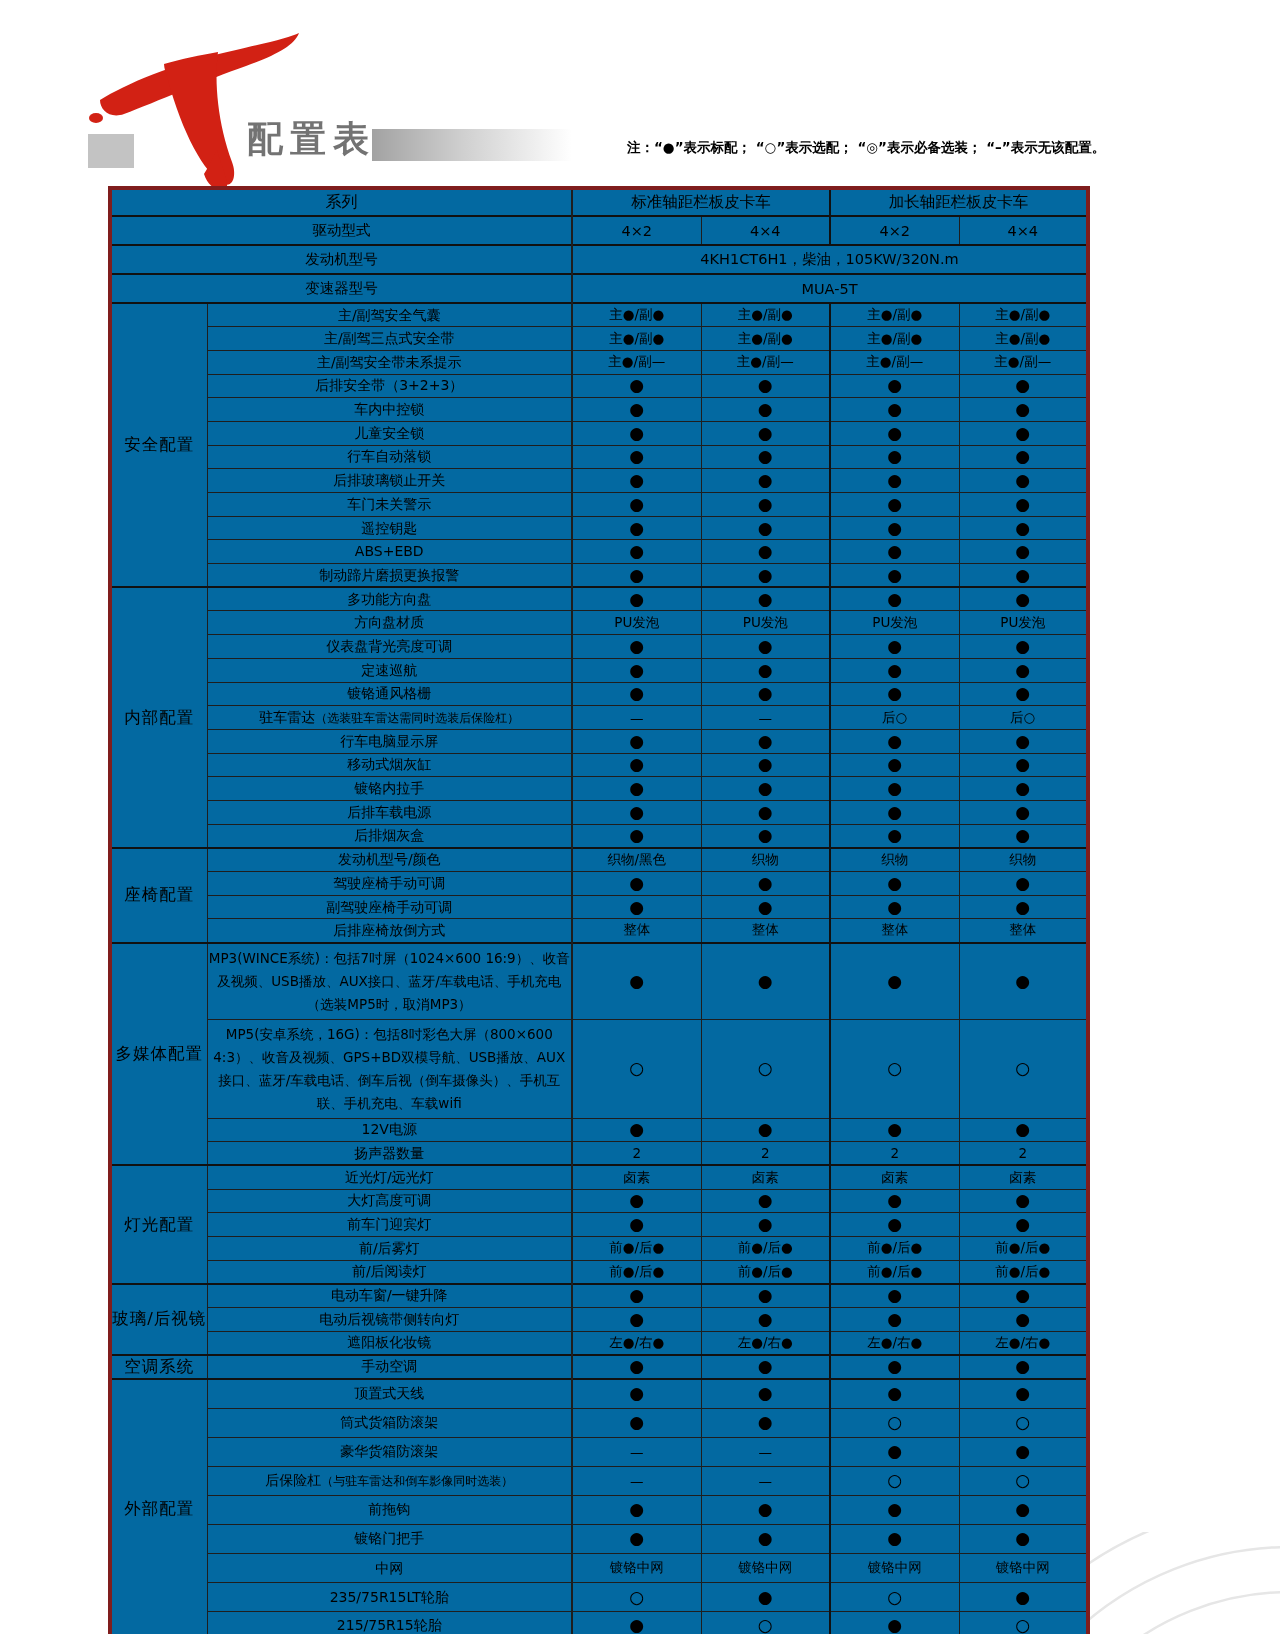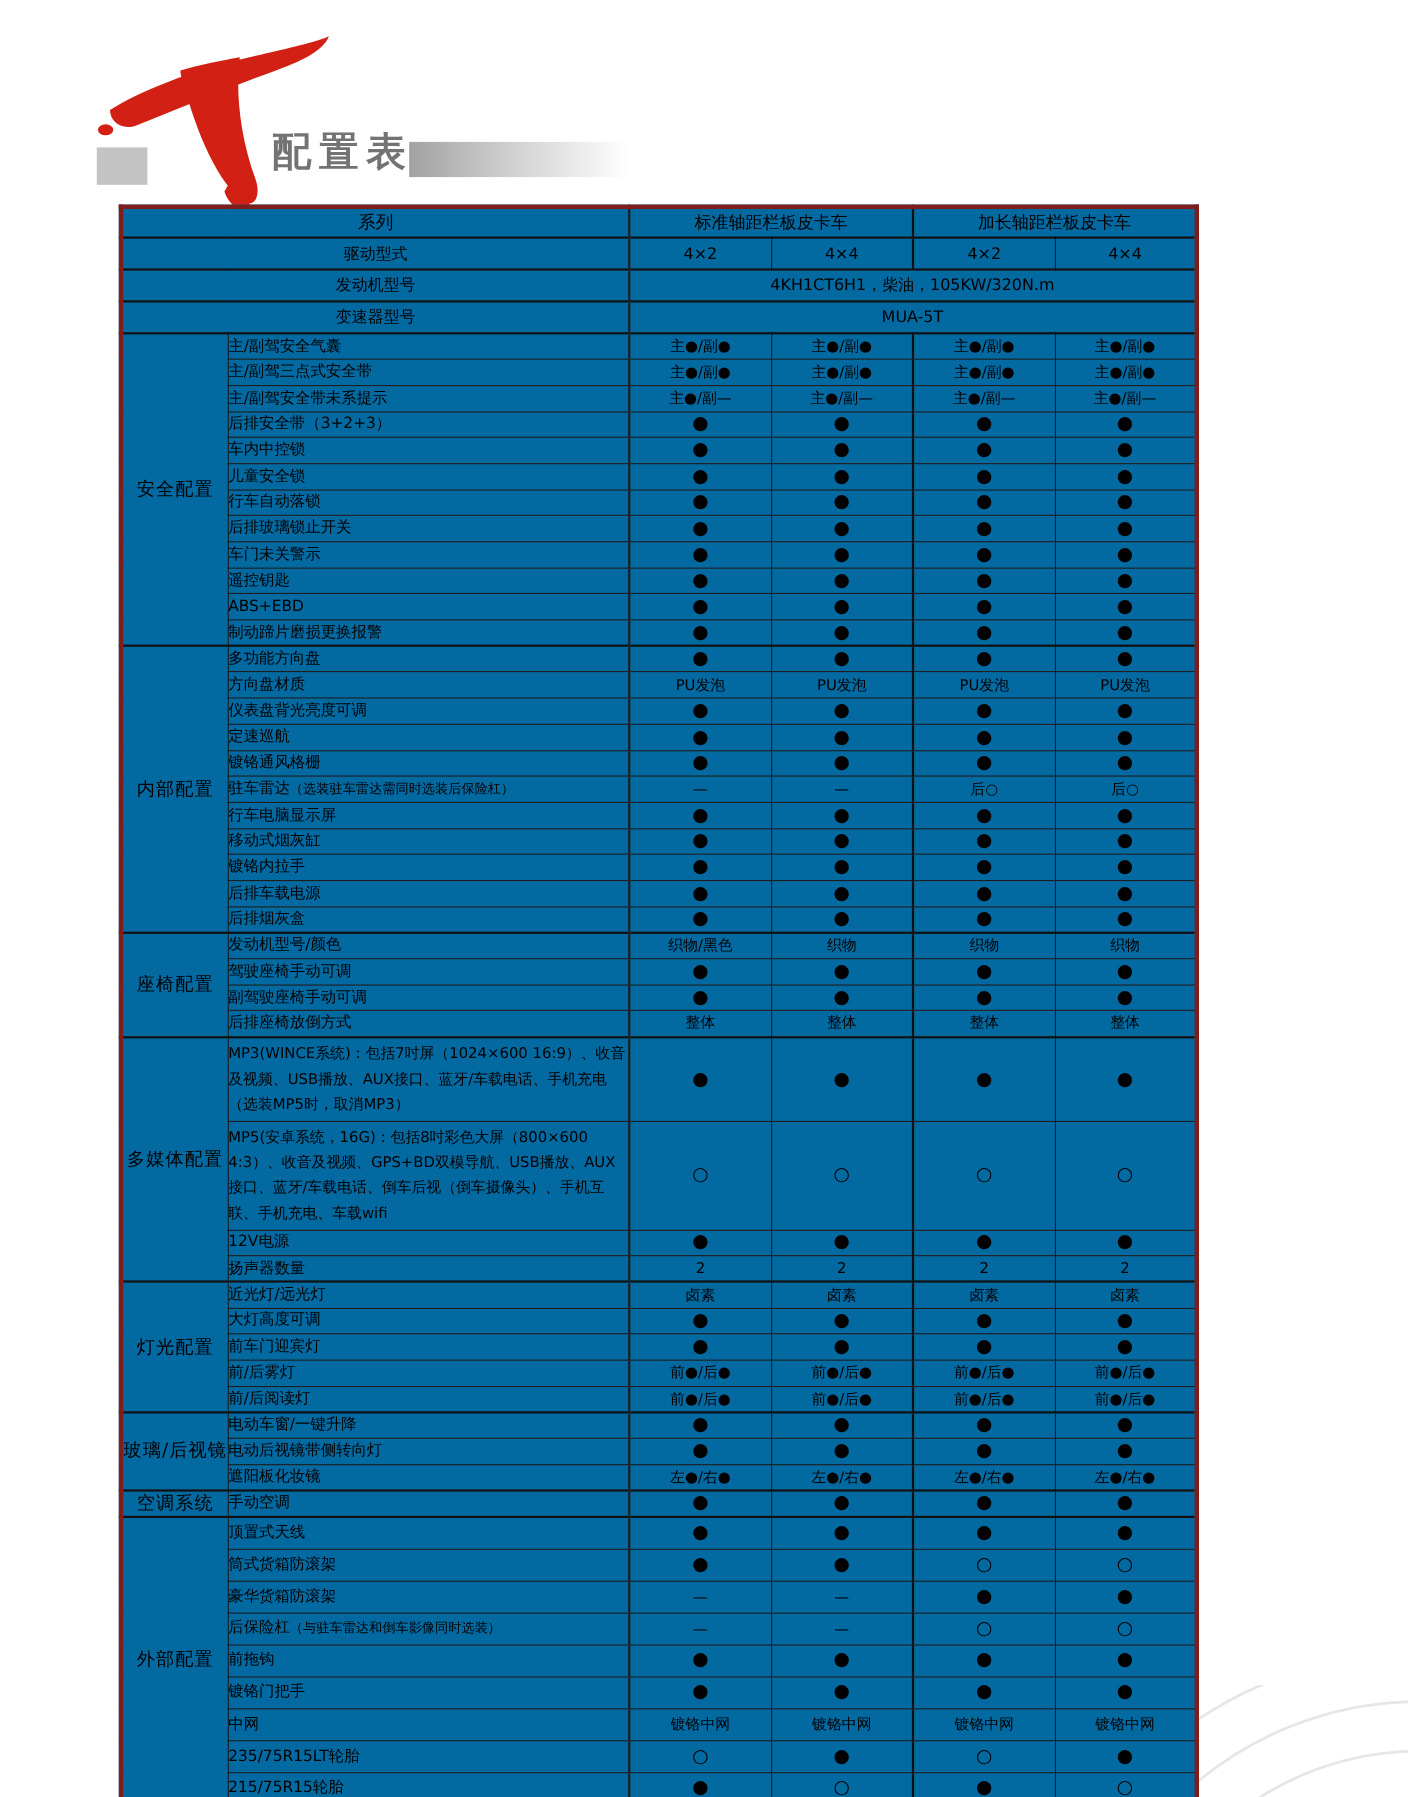--- a/index.html
+++ b/index.html
@@ -50,21 +50,21 @@
   .h-series{font-size:16px;font-weight:700;text-align:center;border-right-width:2px !important;}
   .h-group{font-size:15.5px;font-weight:700;text-align:center;}
   .h-label{font-size:14.5px;font-weight:600;text-align:center;border-right-width:2px !important;}
   .h-val{font-size:14.5px;font-weight:500;text-align:center;}
   .gdiv{border-right:2.5px solid #111 !important;}
   tbody.section{border-top:2.5px solid #111;}
   tbody.section tr{height:23.7px;}
   tbody.section:last-of-type tr{height:29.1px;}
   .cat{font-size:16.5px;font-weight:700;text-align:center;letter-spacing:1px;}
   .feat{
-    text-align:left;padding:1px 7px;font-size:14px;font-weight:600;
+    text-align:center;padding:1px 7px;font-size:14px;font-weight:600;
     border-right:2px solid #1e1e1e !important;line-height:1.5;
   }
   .feat.multiline{font-size:13.5px;line-height:23px;padding:3px 0;}
   .fnote{font-size:12px;font-weight:500;}
   .val{text-align:center;font-size:13.5px;font-weight:600;}
   .val.dot{font-size:17px;line-height:1;}
   
   .deco{position:absolute;left:490px;top:1532px;z-index:1;}
 </style>
 </head>
@@ -77,20 +77,21 @@
     <path d="M14,78 C40,62 85,42 150,28 C185,20 205,15 213,11 C208,24 190,33 160,44
              C120,58 70,80 38,92 C24,97 14,88 14,78 Z" fill="#d22114"></path>
     <path d="M78,42 C95,37 115,33 132,30 C128,60 132,102 146,140 C151,153 147,166 138,162
              C118,152 96,110 82,58 C80,52 78,46 78,42 Z" fill="#d22114"></path>
     <path d="M131,128 C136,146 142,158 141,166 C134,172 122,165 118,152 C123,144 127,136 131,128 Z" fill="#d22114"></path>
     <ellipse cx="10" cy="96" rx="7" ry="5" fill="#d22114"></ellipse>
   </svg>
   <div class="logo-title">配置表</div>
   <div class="logo-bar"></div>
 
+  <div class="note">注：“●”表示标配； “○”表示选配； “◎”表示必备选装； “–”表示无该配置。</div>
 
   <table class="spec">
     <colgroup>
       <col style="width:97px">
       <col style="width:365px">
       <col style="width:129px">
         <col style="width:129px">
         <col style="width:129px">
         <col style="width:129px">
     </colgroup>

